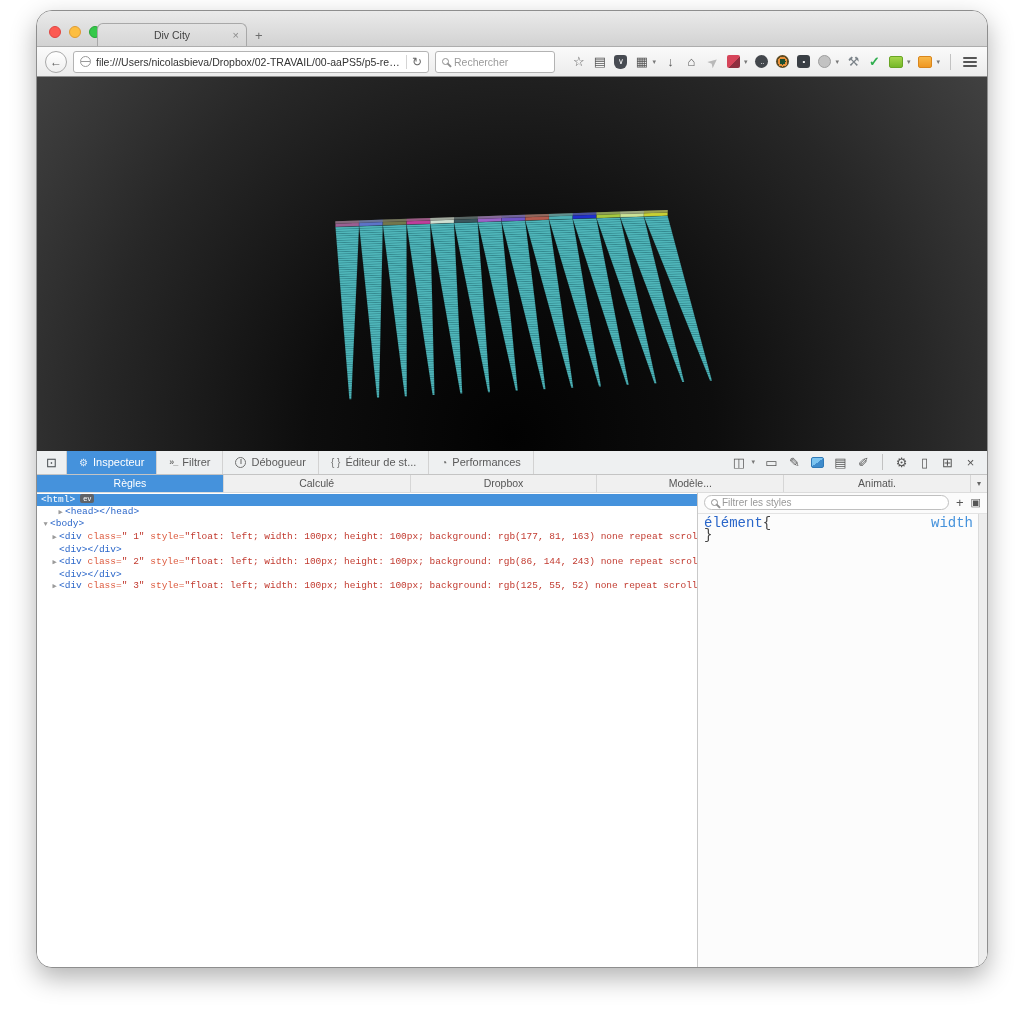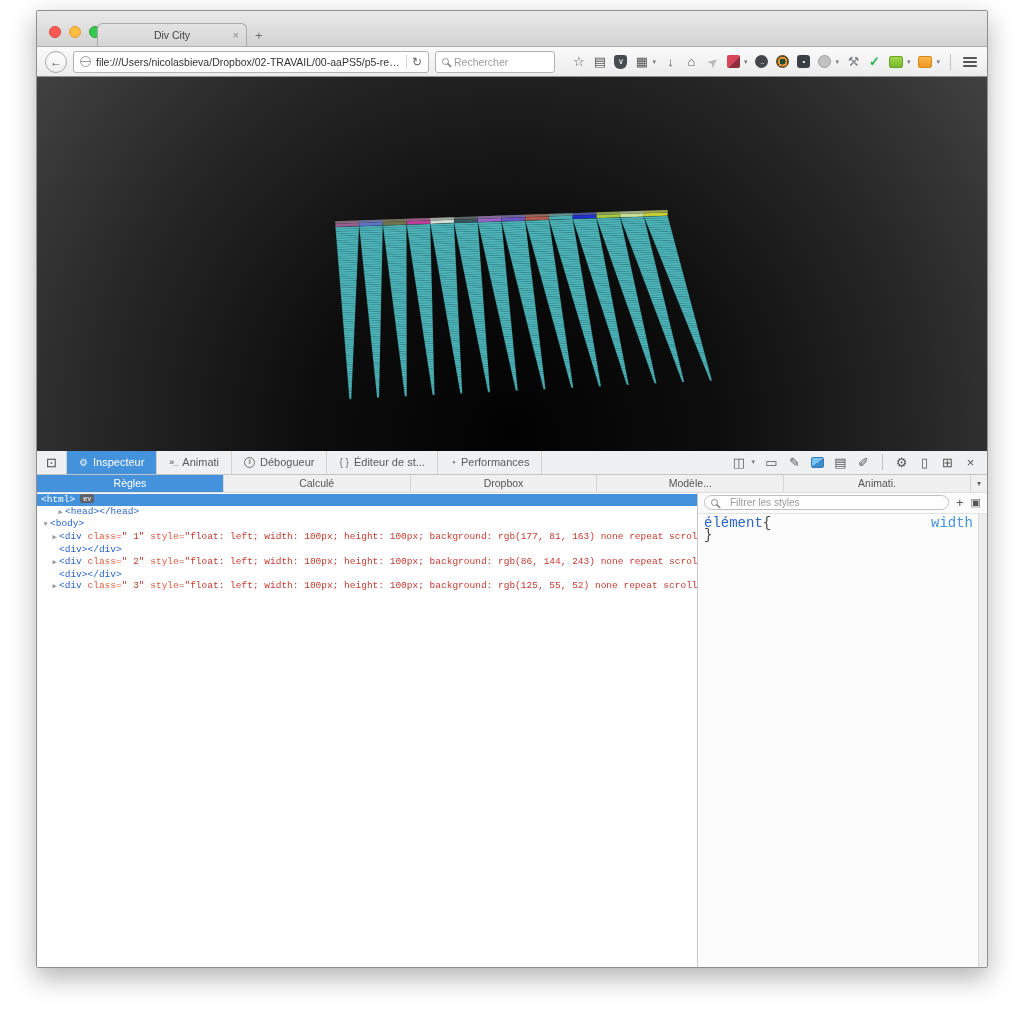--- a/index.html
+++ b/index.html
@@ -1,17 +1,17 @@
 <!DOCTYPE html>
 <html><head>
 <meta charset="utf-8">
 <style>
   html,body{margin:0;padding:0;width:1024px;height:1017px;background:#fff;font-family:"Liberation Sans",sans-serif;overflow:hidden}
   *{box-sizing:border-box}
-  .window{position:absolute;left:36px;top:10px;width:952px;height:958px;border:1px solid #8e8e8e;border-radius:2px;box-shadow:0 10px 26px rgba(0,0,0,.30);display:flex;flex-direction:column;overflow:hidden;background:#fff}
+  .window{position:absolute;left:36px;top:10px;width:952px;height:958px;border:1px solid #8e8e8e;border-radius:16px;box-shadow:0 10px 26px rgba(0,0,0,.30);display:flex;flex-direction:column;overflow:hidden;background:#fff}
   
   .titlebar{flex:0 0 36px;background:linear-gradient(#eaeaea,#d2d2d2);border-bottom:1px solid #adadad;position:relative}
   .lights{position:absolute;left:12px;top:15px;display:flex;gap:8px}
   .light{width:12px;height:12px;border-radius:50%}
   .light.red{background:#fc5a52;border:1px solid #df4441}
   .light.yellow{background:#fdbe41;border:1px solid #df9b33}
   .light.green{background:#35c84a;border:1px solid #27a538}
   .tab{position:absolute;left:60px;bottom:0;width:150px;height:23px;background:linear-gradient(#e3e3e3,#d6d6d6);border:1px solid #a8a8a8;border-bottom:none;border-radius:6px 6px 0 0;display:flex;align-items:center;justify-content:center;font-size:10.5px;color:#444}
   .tab .tab-close{position:absolute;right:7px;color:#8a8a8a;font-size:11px;line-height:1}
   .newtab{position:absolute;left:218px;bottom:3px;color:#6d6d6d;font-size:13px}
@@ -71,21 +71,21 @@
   .mline{white-space:nowrap;color:#444}
   .mline.sel{background:#4592dc}
   .tok-arrow{display:inline-block;width:9px;color:#9a9a9a;font-size:7px;text-align:center}
   .tok-tag{color:#2a66c9}
   .tok-attn{color:#dd5b3f}
   .tok-attv{color:#c23b30}
   .tok-tag-sel{color:#fff}
   .badge-ev{display:inline-block;background:#5f6368;color:#fff;font-size:7.5px;padding:0 3px;border-radius:2px;margin-left:5px;font-family:"Liberation Sans",sans-serif;line-height:9px;vertical-align:1px}
   .sidebar{flex:1;background:#fcfcfc;display:flex;flex-direction:column;min-width:0}
   .filter-row{flex:0 0 21px;display:flex;align-items:center;gap:7px;padding:0 6px;background:#fbfbfb;border-bottom:1px solid #e3e3e3}
-  .filter-input{flex:1;height:15px;border:1px solid #c0c0c0;border-radius:8px;background:#fff;display:flex;align-items:center;gap:12px;padding:0 6px;color:#999;font-size:10px}
+  .filter-input{flex:1;height:15px;border:1px solid #c0c0c0;border-radius:8px;background:#fff;display:flex;align-items:center;gap:4px;padding:0 6px;color:#999;font-size:10px}
   .plus-ic{font-size:13px;color:#555;line-height:1}
   .clone-ic{font-size:11px;color:#555}
   .rules{flex:1;position:relative;font-family:"Liberation Mono",monospace;font-size:14px;line-height:12px;padding:3px 14px 0 6px}
   .rule-l1{display:flex}
   .rule-sel{color:#2a66c9}
   .rule-brace{color:#444}
   .rule-origin{margin-left:auto;color:#4592dc}
   .sb-scroll{position:absolute;top:0;right:0;bottom:0;width:9px;background:#ededed;border-left:1px solid #dadada}
 </style>
 </head>
@@ -201,21 +201,21 @@
 
   <div class="dt-toolbar">
     <span class="dt-pick">⊡</span>
     <div id="dt-tabs" style="display:flex">
         <div class="dt-tab active">
           <span class="ticon">⚙</span>
           <span>Inspecteur</span>
         </div>
         <div class="dt-tab">
           <span class="ticon console">»_</span>
-          <span>Animati</span>
+          <span>Filtrer</span>
         </div>
         <div class="dt-tab">
           <span class="ticon pause">‖</span>
           <span>Débogueur</span>
         </div>
         <div class="dt-tab">
           <span class="ticon">{ }</span>
           <span>Éditeur de st...</span>
         </div>
         <div class="dt-tab">

